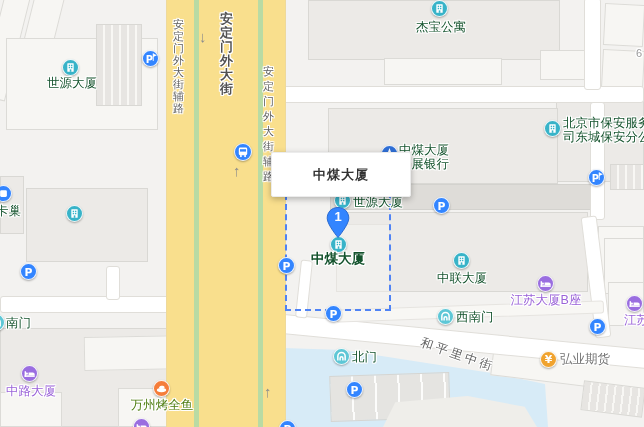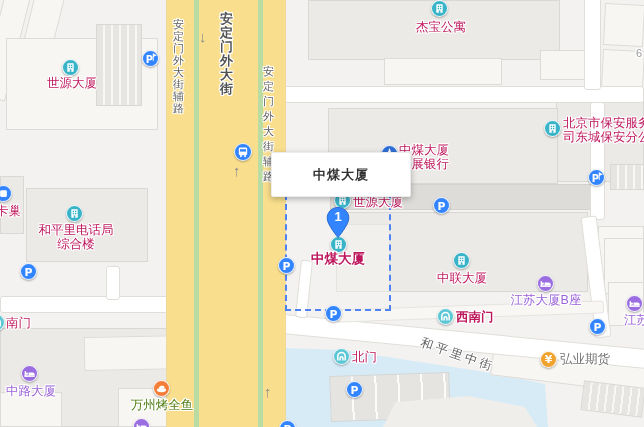--- a/index.html
+++ b/index.html
@@ -25,21 +25,21 @@
   .gstrip{position:absolute;top:0;width:5px;height:427px;background:#b9dba4;}
   .dashed{position:absolute;left:285px;top:194px;width:106px;height:117px;border:2px dashed #4f83f5;z-index:7;}
   .halo{text-shadow:-1px 0 #fff,1px 0 #fff,0 -1px #fff,0 1px #fff,-1px -1px #fff,1px 1px #fff,-1px 1px #fff,1px -1px #fff;}
   .rlab{position:absolute;color:#5e5e5e;z-index:6;white-space:normal;}
   .rlab div{text-align:center;}
   .arrow{position:absolute;color:#8d8d8d;font-size:15px;z-index:6;}
   .poi-ic{position:absolute;width:17px;height:17px;border-radius:50%;z-index:8;
           border:1px solid rgba(255,255,255,.9);box-shadow:0 1px 2px rgba(0,0,0,.3);}
   .poi-ic svg{position:absolute;left:0;top:0;width:100%;height:100%;}
   .poi-label{position:absolute;z-index:8;font-size:12.5px;white-space:nowrap;line-height:14px;}
-  .lc-teal{color:#be185d;} .lc-purple{color:#9a62d8;} .lc-orange{color:#4d7c0f;} .lc-dark{color:#737373;}
+  .lc-teal{color:#14532d;} .lc-purple{color:#9a62d8;} .lc-orange{color:#4d7c0f;} .lc-dark{color:#737373;}
   .pin{position:absolute;left:324px;top:206px;width:28px;height:34px;z-index:9;}
   .pin .num{position:absolute;left:0;top:3px;width:28px;text-align:center;color:#fff;font-size:13px;font-weight:bold;}
   .popup{position:absolute;left:271px;top:152px;width:140px;height:45px;background:#fff;z-index:10;
          border-radius:2px;box-shadow:0 2px 6px rgba(0,0,0,.28);border:1px solid #ececec;
          display:flex;align-items:center;justify-content:center;}
   .popup .t{font-size:13px;font-weight:bold;color:#333;letter-spacing:1px;}
 </style>
 </head>
 <body>
 
@@ -224,24 +224,20 @@
     <div class="poi-ic" style="background: rgb(56, 179, 200); left: 65.5px; top: 204.5px;">
       <svg viewBox="0 0 16 16">
         <rect x="4.6" y="3.4" width="6.8" height="9.2" rx="0.6" fill="#fff"></rect>
         <rect x="6.1" y="5" width="1.5" height="1.5" fill="#38b3c8"></rect>
         <rect x="8.5" y="5" width="1.5" height="1.5" fill="#38b3c8"></rect>
         <rect x="6.1" y="7.3" width="1.5" height="1.5" fill="#38b3c8"></rect>
         <rect x="8.5" y="7.3" width="1.5" height="1.5" fill="#38b3c8"></rect>
         <rect x="7.2" y="10" width="1.7" height="2.6" fill="#38b3c8"></rect>
       </svg>
     </div>
-    <div class="poi-label halo lc-teal" style="top: 223px; left: 76px; transform: translateX(-50%); text-align: center;">
-      <div>和平里电话局</div>
-      <div>综合楼</div>
-    </div>
     <div class="poi-ic" style="background: rgb(154, 110, 224); left: 20.5px; top: 364.5px;">
       <svg viewBox="0 0 16 16">
         <circle cx="5.1" cy="8.1" r="1.25" fill="#fff"></circle>
         <path d="M7 7h4.4a2.2 2.2 0 0 1 2.2 2.2V9.9H7Z" fill="#fff"></path>
         <rect x="2.8" y="9.9" width="10.8" height="1.7" fill="#fff"></rect>
         <rect x="2.8" y="5.6" width="1.5" height="6" fill="#fff"></rect>
       </svg>
     </div>
     <div class="poi-label halo lc-purple" style="top: 384px; left: 31px; transform: translateX(-50%); text-align: center;">中路大厦</div>
     <div class="poi-ic" style="background: rgb(154, 110, 224); left: 536.5px; top: 274.5px;">
@@ -274,21 +270,21 @@
         <text x="8" y="12.2" text-anchor="middle" font-size="11.5" font-weight="bold" fill="#fff" font-family="DejaVu Sans,sans-serif">¥</text>
       </svg>
     </div>
     <div class="poi-label halo lc-dark" style="top: 352px; left: 560px;">弘业期货</div>
     <div class="poi-ic" style="background: rgb(94, 199, 214); left: 436.5px; top: 307.5px;">
       <svg viewBox="0 0 16 16" fill="none" stroke="#fff" stroke-width="1.6">
         <path d="M4.1 12.3V7.6a3.9 3.9 0 0 1 7.8 0v4.7"></path>
         <path d="M6.5 12.3V9.8a1.5 1.5 0 0 1 3 0v2.5"></path>
       </svg>
     </div>
-    <div class="poi-label halo lc-teal" style="top: 310px; left: 456px; font-weight: bold;">西南门</div>
+    <div class="poi-label halo lc-teal" style="top: 310px; left: 456px;">西南门</div>
     <div class="poi-ic" style="background: rgb(94, 199, 214); left: 332.5px; top: 347.5px;">
       <svg viewBox="0 0 16 16" fill="none" stroke="#fff" stroke-width="1.6">
         <path d="M4.1 12.3V7.6a3.9 3.9 0 0 1 7.8 0v4.7"></path>
         <path d="M6.5 12.3V9.8a1.5 1.5 0 0 1 3 0v2.5"></path>
       </svg>
     </div>
     <div class="poi-label halo lc-teal" style="top: 350px; left: 352px;">北门</div>
     <div class="poi-ic" style="background: rgb(94, 199, 214); left: -12.5px; top: 313.5px;">
       <svg viewBox="0 0 16 16" fill="none" stroke="#fff" stroke-width="1.6">
         <path d="M4.1 12.3V7.6a3.9 3.9 0 0 1 7.8 0v4.7"></path>

